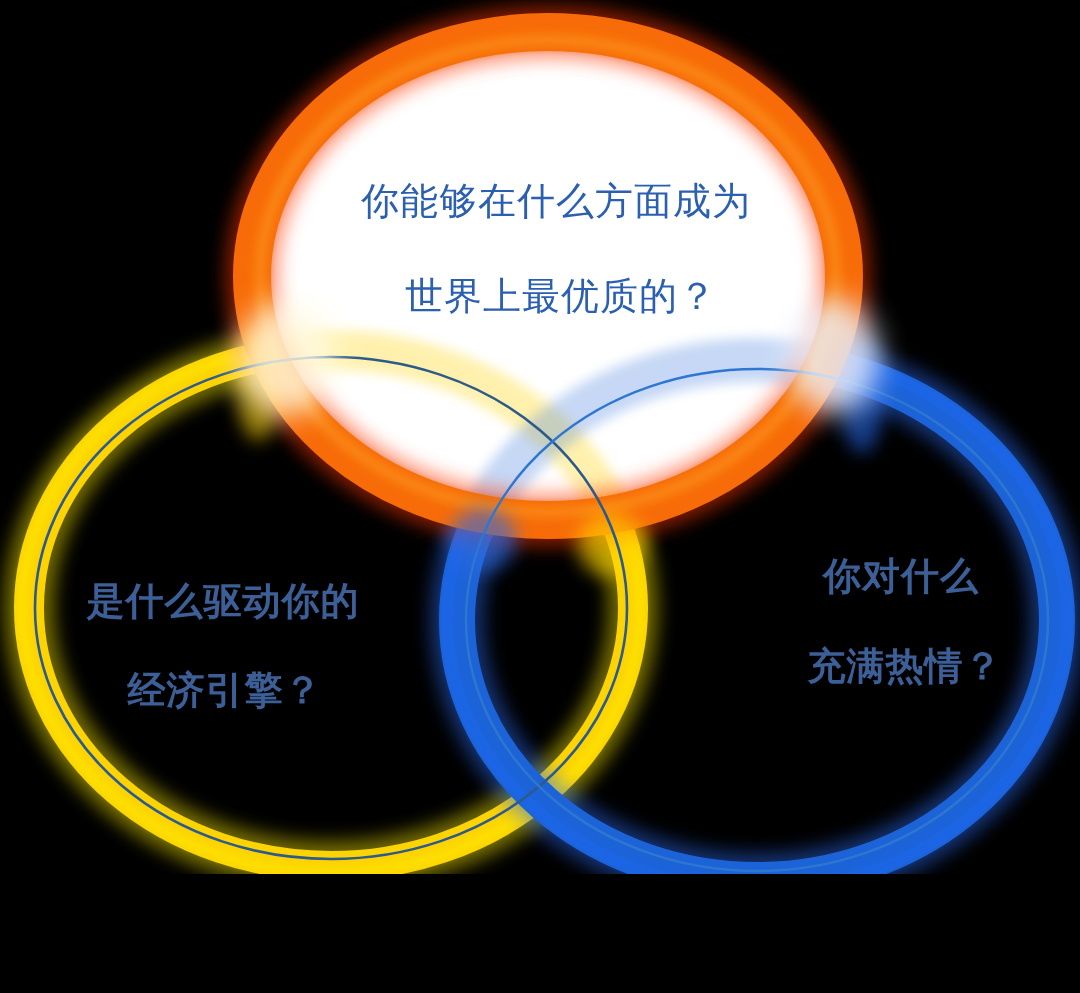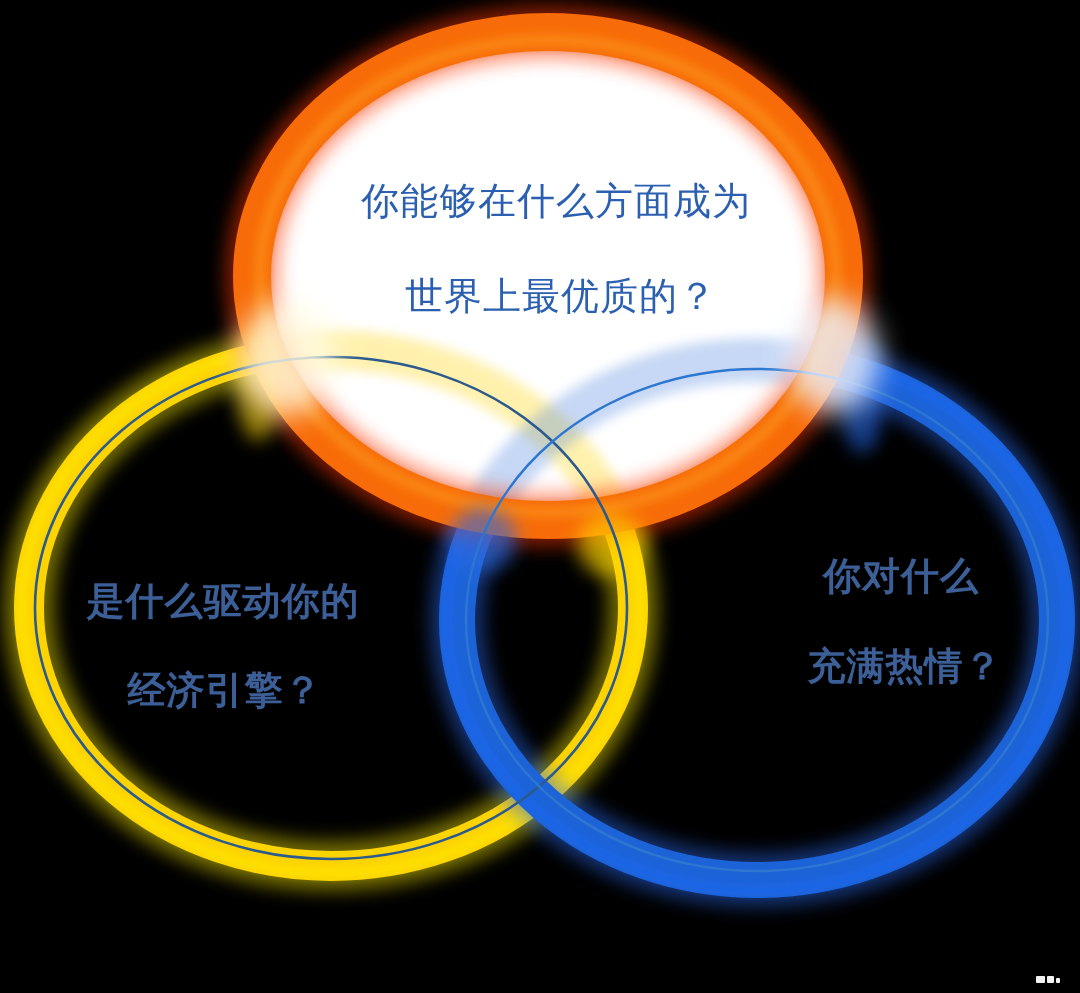--- a/index.html
+++ b/index.html
@@ -3,21 +3,21 @@
 <meta charset="utf-8">
 <style>
   html, body {
     margin: 0;
     padding: 0;
     background: #000000;
   }
   .stage {
     position: relative;
     width: 1080px;
-    height: 993px;
+    height: 874px;
     background: #be185d;
     overflow: hidden;
     font-family: "Liberation Sans", sans-serif;
   }
   svg { display: block; }
   .venn-text {
     font-family: "Liberation Sans", sans-serif;
     text-anchor: middle;
   }
   .top-line {

